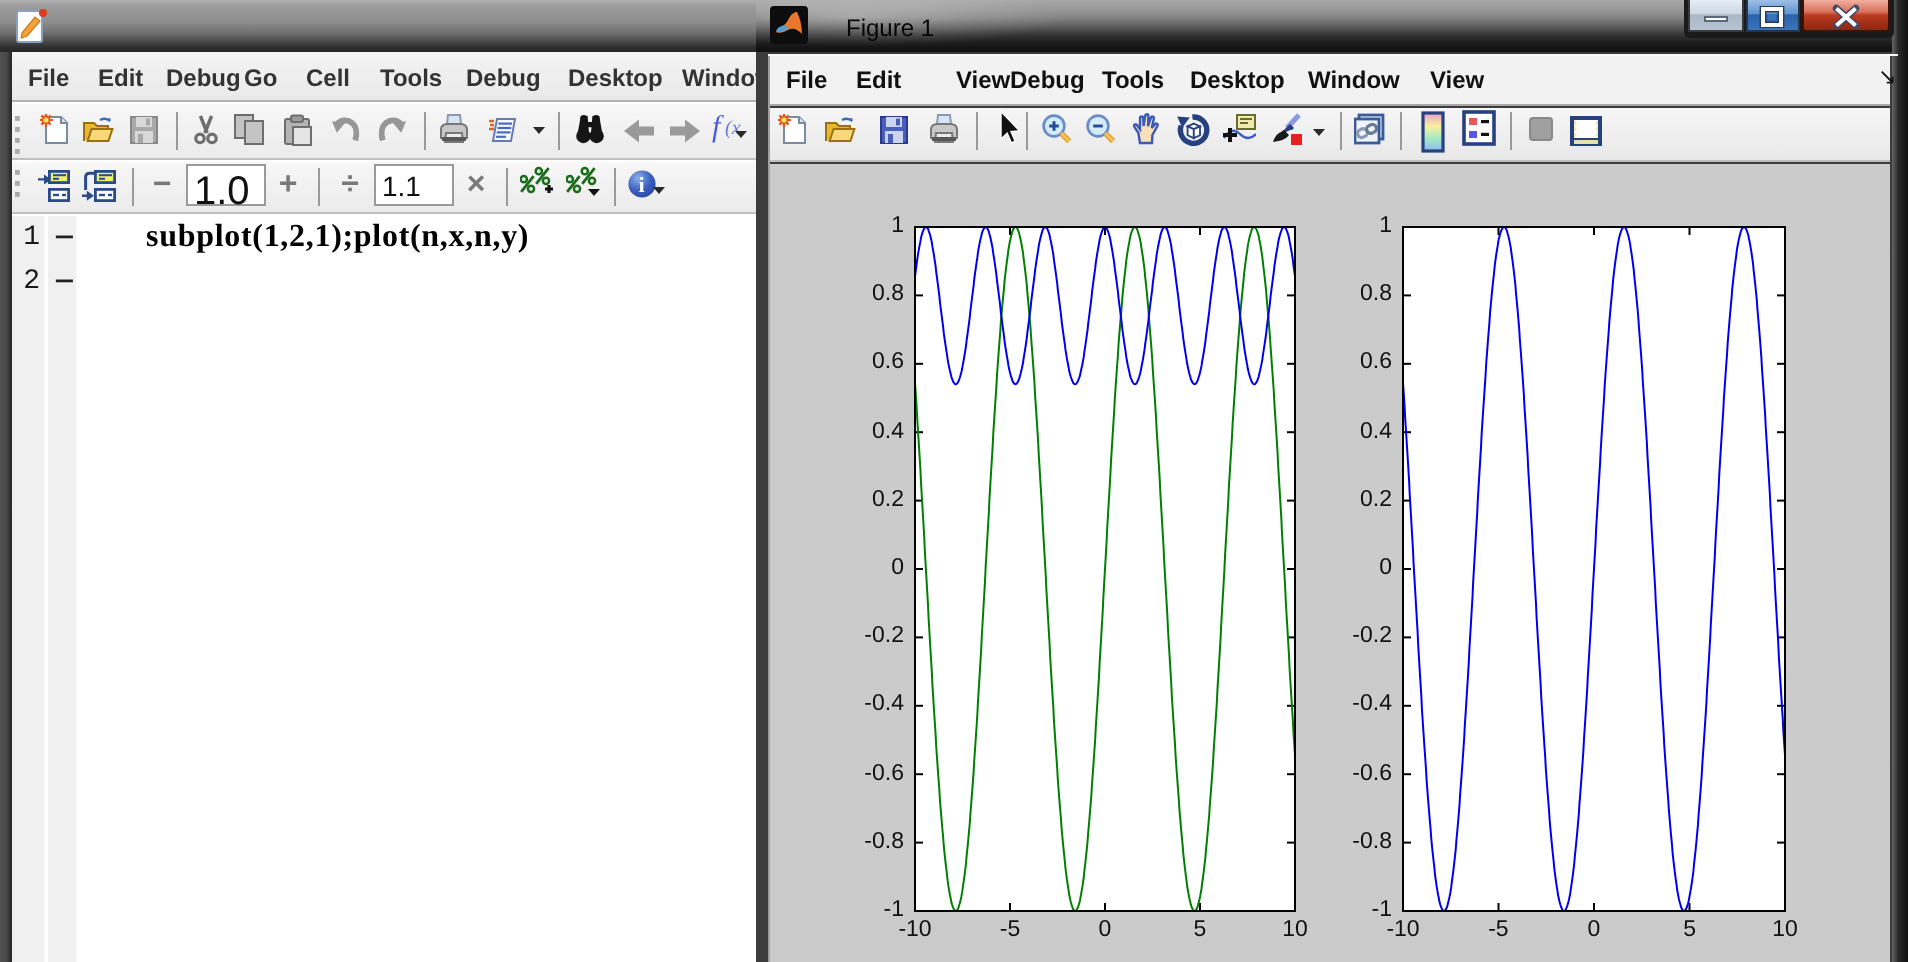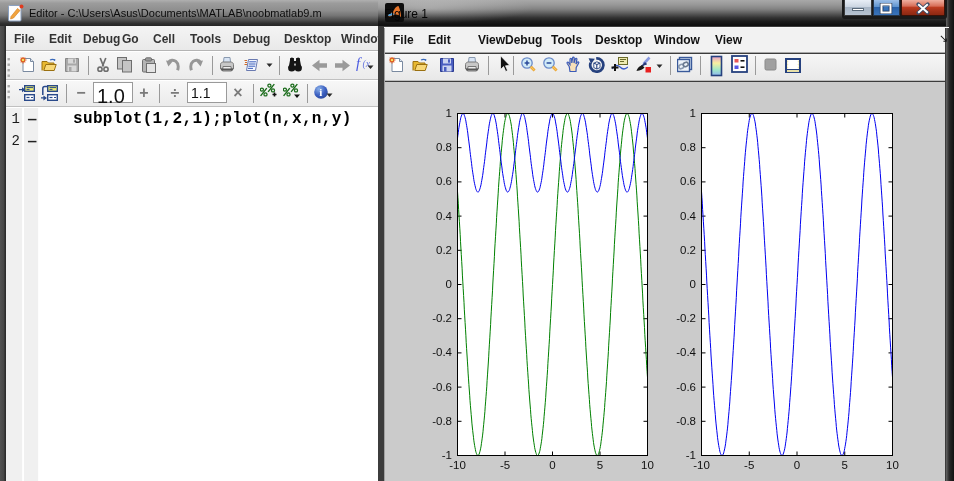--- a/index.html
+++ b/index.html
@@ -7,21 +7,20 @@
 .tl{position:absolute;font-size:11.5px;color:#111;line-height:13px}
 </style></head><body>
 
 <div class="abs" style="left:0;top:0;width:378px;height:481px">
   <div class="abs" style="left:0;top:0;width:378px;height:26px;background:linear-gradient(#b0b0b0 0%,#9c9c9c 12%,#8e8e8e 40%,#757575 60%,#4e4e4e 78%,#303030 90%,#262626 100%)"></div>
   <svg class="abs" style="left:8px;top:4px" width="16" height="18" viewBox="0 0 16 18">
     <rect x="0.5" y="1.5" width="12.5" height="15.5" rx="1" fill="#fdfdfd" stroke="#8aa0c0"></rect>
     <circle cx="13.5" cy="2.5" r="2" fill="#e03a1e"></circle>
     <path d="M3 12.5 L9.5 4.5 L12 6.5 L5.5 14 L2.6 15 Z" fill="#f2a33c" stroke="#d07818" stroke-width="0.6"></path>
   </svg>
-  <div class="abs" style="left:29px;top:7px;font-size:11px;color:#0c0c0c">Editor - C:\Users\Asus\Documents\MATLAB\noobmatlab9.m</div>
   <div class="abs" style="left:0;top:26px;width:6px;height:455px;background:linear-gradient(90deg,#525252 0%,#474747 60%,#2e2e2e 85%,#2a2a2a 100%)"></div>
   <div class="abs" style="left:6px;top:26px;width:372px;height:25px;background:linear-gradient(#f4f4f4,#e9e9e9);border-bottom:1px solid #b4b4b4;color:#333;font-size:12px;font-weight:bold">
     <span class="abs" style="left:8px;top:6px">File</span>
     <span class="abs" style="left:43px;top:6px">Edit</span>
     <span class="abs" style="left:77px;top:6px">Debug</span>
     <span class="abs" style="left:116px;top:6px">Go</span>
     <span class="abs" style="left:147px;top:6px">Cell</span>
     <span class="abs" style="left:184px;top:6px">Tools</span>
     <span class="abs" style="left:227px;top:6px">Debug</span>
     <span class="abs" style="left:278px;top:6px">Desktop</span>
@@ -206,21 +205,21 @@
     <div class="abs" style="left:0;top:0;width:17px;height:373px;background:#f0f0f0;border-right:1px solid #fdfdfd"></div>
     <div class="abs" style="left:18px;top:0;width:15px;height:373px;background:#f0f0f0;border-right:1px solid #fdfdfd"></div>
     <div class="abs" style="left:0;top:0;width:17px;text-align:right;font-family:'Liberation Mono',monospace;font-size:14px;color:#1a1a1a">
         <div style="height:22px;line-height:22px;padding-right:3px">1</div>
         <div style="height:22px;line-height:22px;padding-right:3px">2</div>
       </div>
     <div class="abs" style="left:22px;top:0;font-family:'Liberation Mono',monospace;font-size:14px;font-weight:bold;color:#222">
         <div style="height:22px;line-height:22px">—</div>
         <div style="height:22px;line-height:22px">—</div>
       </div>
-    <div class="abs" style="left:67px;top:0;font-family:Liberation Mono, monospace;font-size:16px;letter-spacing:0.35px;color:#000;font-weight:bold">
+    <div class="abs" style="left:67px;top:0;font-family:Liberation Serif, serif;font-size:16px;letter-spacing:0.35px;color:#000;font-weight:bold">
         <div style="height:22px;line-height:22px">subplot(1,2,1);plot(n,x,n,y)</div>
       </div>
   </div>
 </div>
 
 <div class="abs" style="left:378px;top:0;width:576px;height:481px">
   <div class="abs" style="left:0;top:0;width:576px;height:26px;background:linear-gradient(#a8a8a8 0%,#989898 18%,#828282 35%,#5a5a5a 52%,#333333 68%,#1d1d1d 82%,#121212 95%,#101010 100%)"></div>
   <div class="abs" style="left:0;top:0;width:576px;height:26px;background:radial-gradient(ellipse 150px 22px at 50px 8px,rgba(230,230,230,0.35),rgba(230,230,230,0) 70%)"></div>
   <div class="abs" style="left:0;top:26px;width:576px;height:455px;background:#3c3c3c"></div>
   <div class="abs" style="left:6px;top:27px;width:1px;height:454px;background:#a0a0a0"></div>
@@ -238,21 +237,21 @@
     <span class="abs" style="left:554px;top:4px;font-weight:normal;font-size:11px">↘</span>
   </div>
   <div class="abs" style="left:7px;top:54px;width:560px;height:27px;background:linear-gradient(#f6f6f6,#e8e8e8);border-bottom:1px solid #bdbdbd"></div>
   <div class="abs" style="left:7px;top:82px;width:560px;height:399px;background:#cbcbcb"></div>
 </div>
 <svg class="abs" style="left:385px;top:3px" width="19" height="19" viewBox="0 0 19 19">
   <rect x="0" y="0" width="19" height="19" rx="2" fill="#0d0d0d"></rect>
   <path d="M3 13 C5 9 7 11 9 7 C10.5 4 12 3 13.5 3 C15 6 16 10 16 14 C13 11 11 11 9 12 C7 13 5 14 3 13 Z" fill="#e8762c"></path>
   <path d="M3 12.5 C4.5 9.5 6 10.5 7.5 9.5 L9.5 11.5 C7 12 5 14 3 12.5 Z" fill="#4e9dd4"></path>
 </svg>
-<div class="abs" style="left:384px;top:7px;font-size:12px;color:#060606">Figure 1</div>
+<div class="abs" style="left:423px;top:7px;font-size:12px;color:#060606">Figure 1</div>
 
 <div class="abs" style="left:842px;top:0;width:105px;height:20px">
  <div class="abs" style="left:0;top:0;width:105px;height:19px;background:#1a1a1a;border-radius:0 0 3px 3px"></div>
  <div class="abs" style="left:2px;top:0;width:28px;height:16px;background:linear-gradient(#e8eef6 0%,#ccd6e2 45%,#a8b6c6 50%,#b8c4d2 100%);border-radius:0 0 1px 1px;border:1px solid #3a3a3a;border-top:none"></div>
  <div class="abs" style="left:10px;top:8px;width:12px;height:3px;background:#fff;border:1px solid #5a6a7a"></div>
  <div class="abs" style="left:31px;top:0;width:27px;height:16px;background:linear-gradient(#9ec0e8 0%,#5e94d0 45%,#2a62aa 50%,#3a74ba 100%);border:1px solid #26364a;border-top:none"></div>
  <svg class="abs" style="left:36px;top:3px" width="16" height="11" viewBox="0 0 16 11">
       <rect x="3.5" y="1.5" width="9" height="8" fill="none" stroke="#2a3a56" stroke-width="3.4"></rect>
       <rect x="3.5" y="1.5" width="9" height="8" fill="none" stroke="#fff" stroke-width="2"></rect>
       <rect x="6" y="4" width="4" height="3" fill="#3a74ba"></rect>

